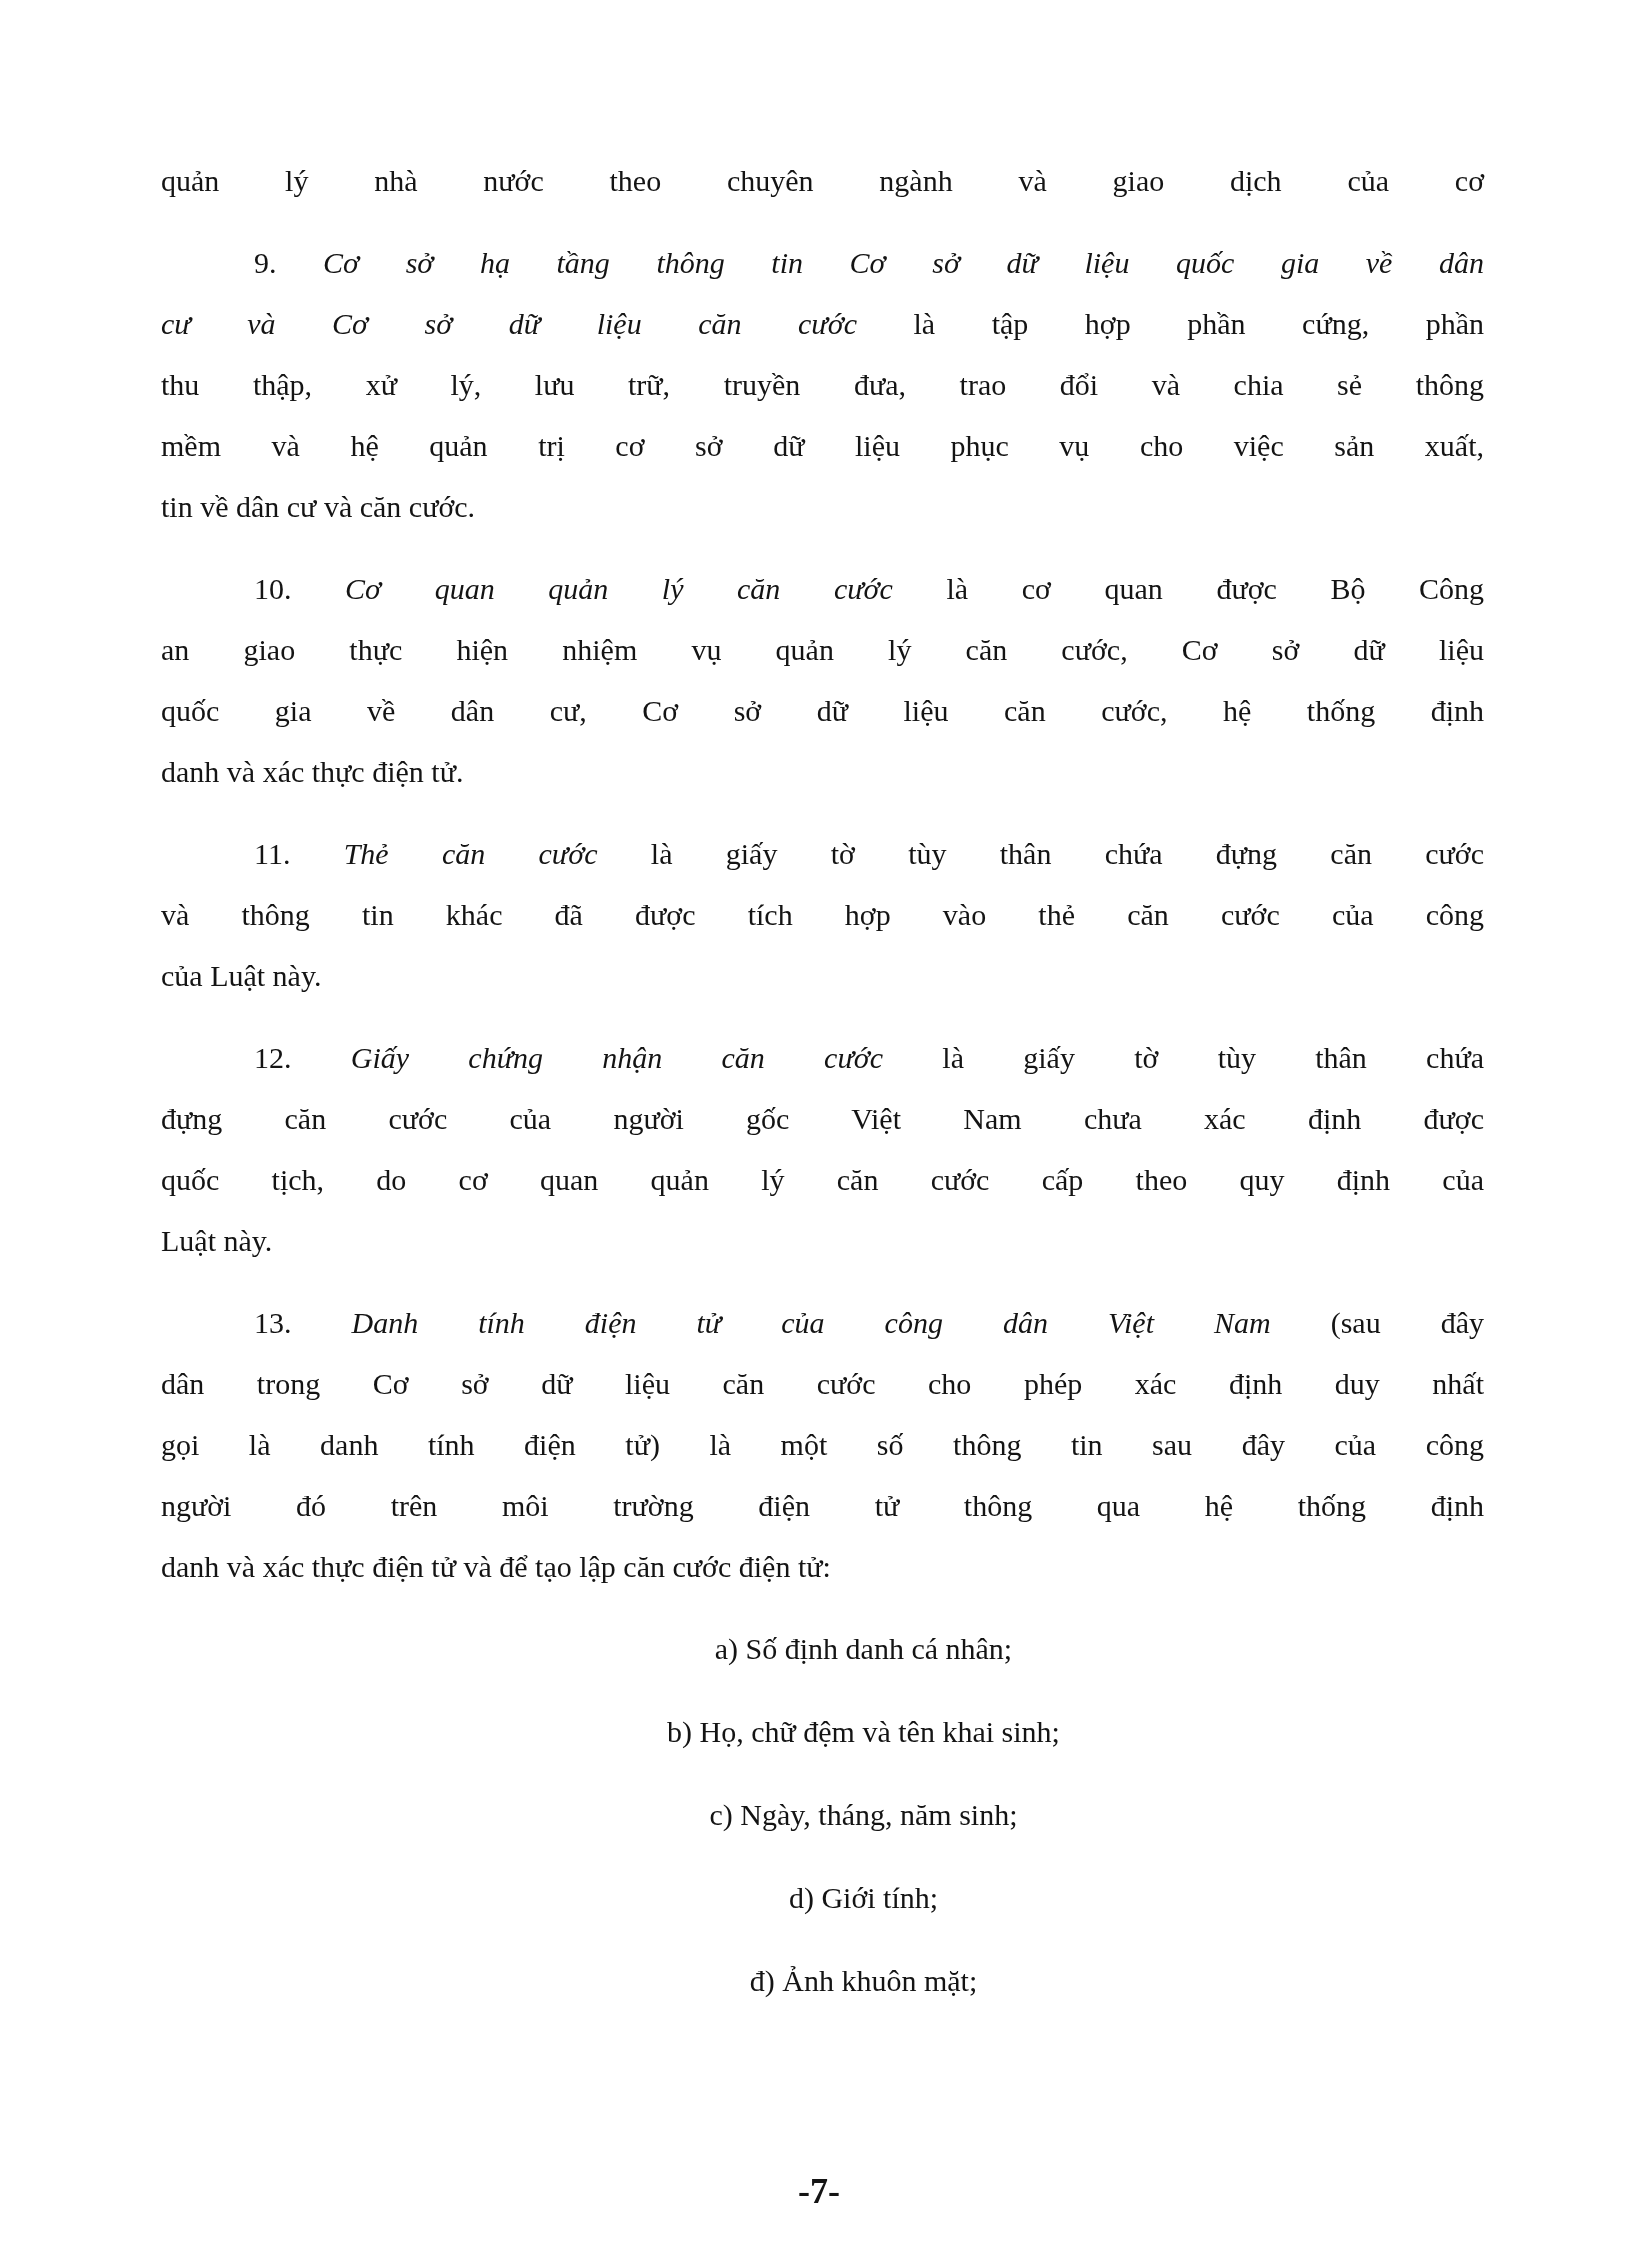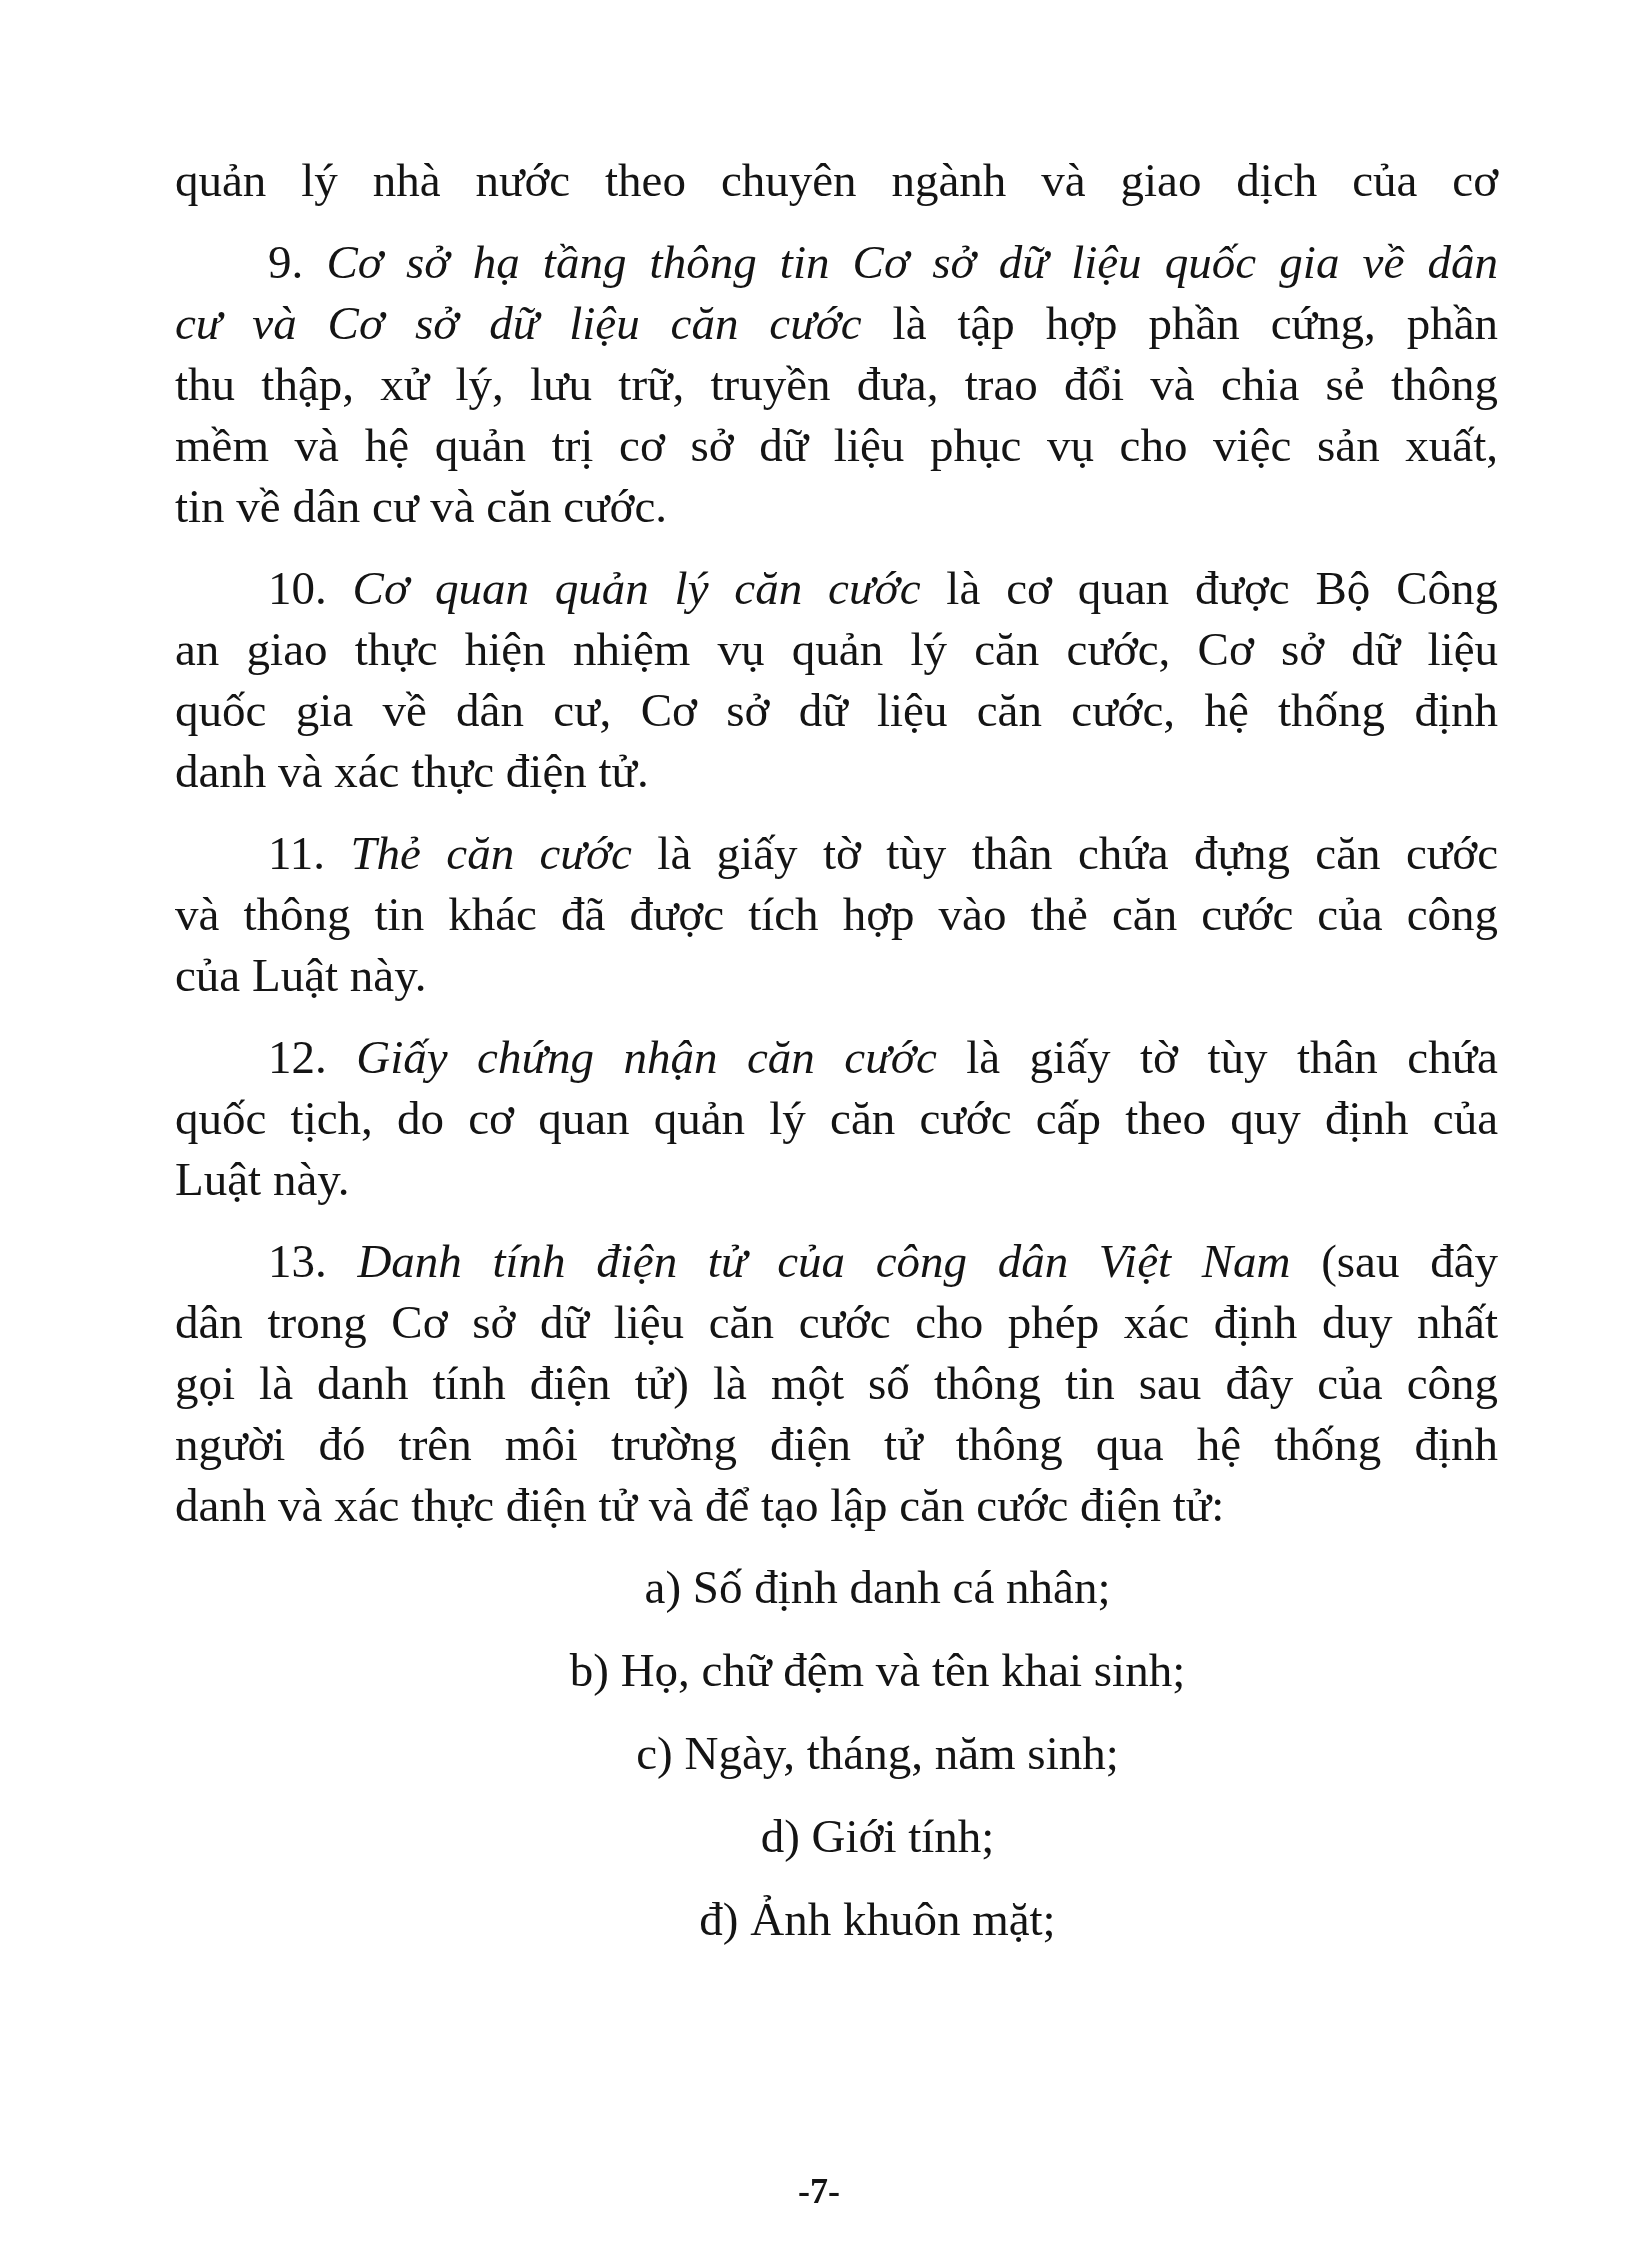--- a/index.html
+++ b/index.html
@@ -4,22 +4,22 @@
 <style>
   html, body { margin: 0; padding: 0; }
   body {
     width: 1628px; height: 2244px; position: relative; overflow: hidden;
     background: #ffffff;
     font-family: "Liberation Serif", "DejaVu Serif", serif;
     color: #141414;
   }
   .page { position: absolute; left: 0; top: 0; width: 1628px; height: 2244px; }
   .body-text {
-    position: absolute; left: 175px; top: 150px; width: 1323px;
-    font-size: 47px; line-height: 61px;
+    position: absolute; left: 161px; top: 150px; width: 1323px;
+    font-size: 30px; line-height: 61px;
   }
   .para { margin: 0 0 21px 0; }
   .line {
     display: block; height: 61px; white-space: nowrap;
     text-align: justify; text-align-last: justify;
   }
   .line.last { text-align-last: left; }
   .line.first { padding-left: 93px; }
   .list-item { margin: 0 0 22px 0; padding-left: 82px; height: 61px; white-space: nowrap; text-align: center; }
   .it { font-style: italic; }
@@ -56,20 +56,21 @@
     </div>
 
     <div class="para">
       <span class="line first"><span>11. </span><span class="it">Thẻ căn cước</span><span> là giấy tờ tùy thân chứa đựng căn cước</span></span>
       <span class="line"><span>và thông tin khác đã được tích hợp vào thẻ căn cước của công</span></span>
       <span class="line last"><span>của Luật này.</span></span>
     </div>
 
     <div class="para">
       <span class="line first"><span>12. </span><span class="it">Giấy chứng nhận căn cước</span><span> là giấy tờ tùy thân chứa</span></span>
+      <span class="line"><span>đựng căn cước của người gốc Việt Nam chưa xác định được</span></span>
       <span class="line"><span>quốc tịch, do cơ quan quản lý căn cước cấp theo quy định của</span></span>
       <span class="line last"><span>Luật này.</span></span>
     </div>
 
     <div class="para">
       <span class="line first"><span>13. </span><span class="it">Danh tính điện tử của công dân Việt Nam</span><span> (sau đây</span></span>
       <span class="line"><span>dân trong Cơ sở dữ liệu căn cước cho phép xác định duy nhất</span></span>
       <span class="line"><span>gọi là danh tính điện tử) là một số thông tin sau đây của công</span></span>
       <span class="line"><span>người đó trên môi trường điện tử thông qua hệ thống định</span></span>
       <span class="line last"><span>danh và xác thực điện tử và để tạo lập căn cước điện tử:</span></span>

